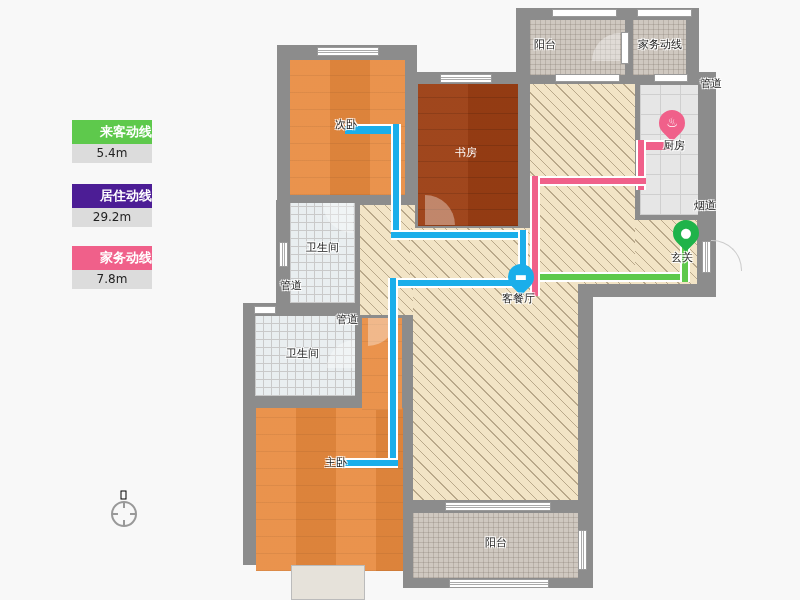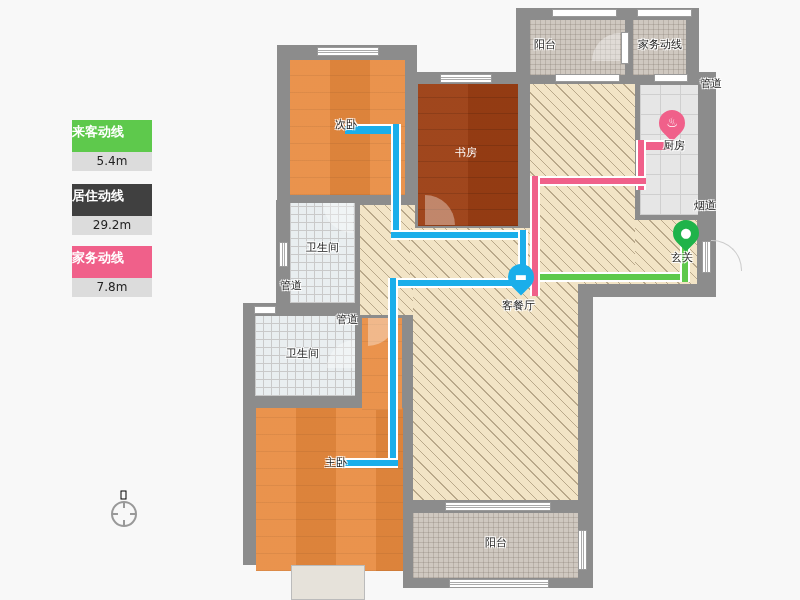--- a/index.html
+++ b/index.html
@@ -1,18 +1,18 @@
 <!DOCTYPE html>
 <html><head>
 <meta charset="utf-8">
 <style>
   html,body{margin:0;padding:0;}
   body{width:800px;height:600px;background:#f8f8f8;position:relative;overflow:hidden;font-family:"DejaVu Sans","Liberation Sans",sans-serif;}
   .legend{position:absolute;left:72px;width:80px;}
-  .legend .hd{height:32px;color:#fff;font-weight:bold;font-size:13px;line-height:24px;text-align:left;}
+  .legend .hd{height:24px;color:#fff;font-weight:bold;font-size:13px;line-height:24px;text-align:right;}
   .legend .val{height:19px;background:#dcdcdc;color:#222;font-size:12px;line-height:19px;text-align:center;}
   .abs{position:absolute;}
   .wall{position:absolute;background:#8c8c8c;}
   .wood-light{background:
     repeating-linear-gradient(0deg, rgba(0,0,0,0.06) 0 1px, transparent 1px 17px),
     repeating-linear-gradient(90deg, rgba(255,255,255,0.08) 0 40px, rgba(0,0,0,0.05) 40px 80px),
     #e88a3e;}
   .wood-dark{background:
     repeating-linear-gradient(0deg, rgba(0,0,0,0.12) 0 1px, transparent 1px 16px),
     repeating-linear-gradient(90deg, rgba(255,255,255,0.04) 0 50px, rgba(0,0,0,0.06) 50px 100px),
@@ -42,21 +42,21 @@
   .pin span{position:absolute;left:0;top:0;width:26px;height:26px;transform:rotate(45deg);color:#fff;font-size:13px;text-align:center;line-height:26px;}
 </style>
 </head>
 <body>
 
 <div class="legend" style="top:120px;">
   <div class="hd" style="background:#5ec94c;">来客动线</div>
   <div class="val">5.4m</div>
 </div>
 <div class="legend" style="top:184px;">
-  <div class="hd" style="background:#404040;">居住动线</div>
+  <div class="hd" style="background:#4c1d95;">居住动线</div>
   <div class="val">29.2m</div>
 </div>
 <div class="legend" style="top:246px;">
   <div class="hd" style="background:#f0608a;">家务动线</div>
   <div class="val">7.8m</div>
 </div>
 
 <div class="abs" style="left:110px;top:490px;width:30px;height:40px;">
   <svg width="30" height="40" viewBox="0 0 30 40">
     <rect x="11" y="1" width="5" height="8" fill="none" stroke="#000" stroke-width="1"></rect>
@@ -159,16 +159,16 @@
   <div class="lbl" style="left:700px;top:76px;">管道</div>
   <div class="lbl" style="left:335px;top:117px;">次卧</div>
   <div class="lbl" style="left:455px;top:145px;color:#fff;text-shadow:none;">书房</div>
   <div class="lbl" style="left:663px;top:138px;">厨房</div>
   <div class="lbl" style="left:694px;top:198px;">烟道</div>
   <div class="lbl" style="left:671px;top:250px;">玄关</div>
   <div class="lbl" style="left:306px;top:240px;">卫生间</div>
   <div class="lbl" style="left:280px;top:278px;">管道</div>
   <div class="lbl" style="left:336px;top:312px;">管道</div>
   <div class="lbl" style="left:286px;top:346px;">卫生间</div>
-  <div class="lbl" style="left:502px;top:298px;">客餐厅</div>
+  <div class="lbl" style="left:502px;top:291px;">客餐厅</div>
   <div class="lbl" style="left:325px;top:455px;">主卧</div>
   <div class="lbl" style="left:485px;top:535px;">阳台</div>
 </div>
 
 </body></html>

